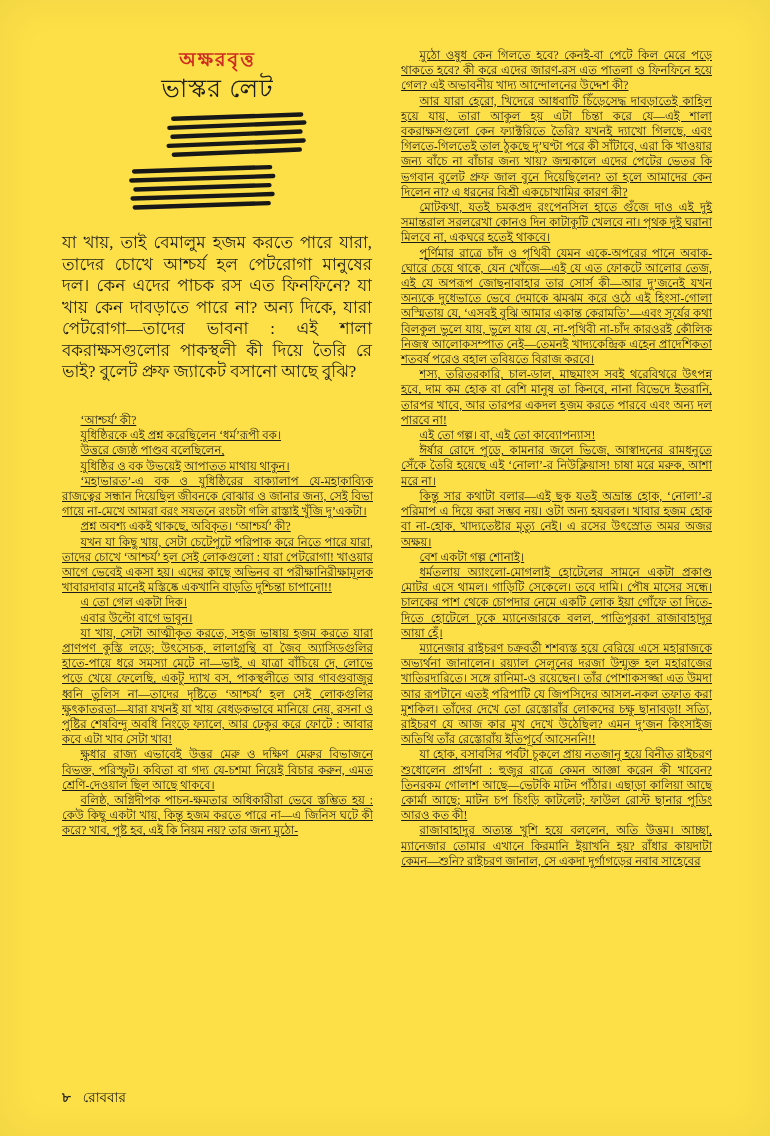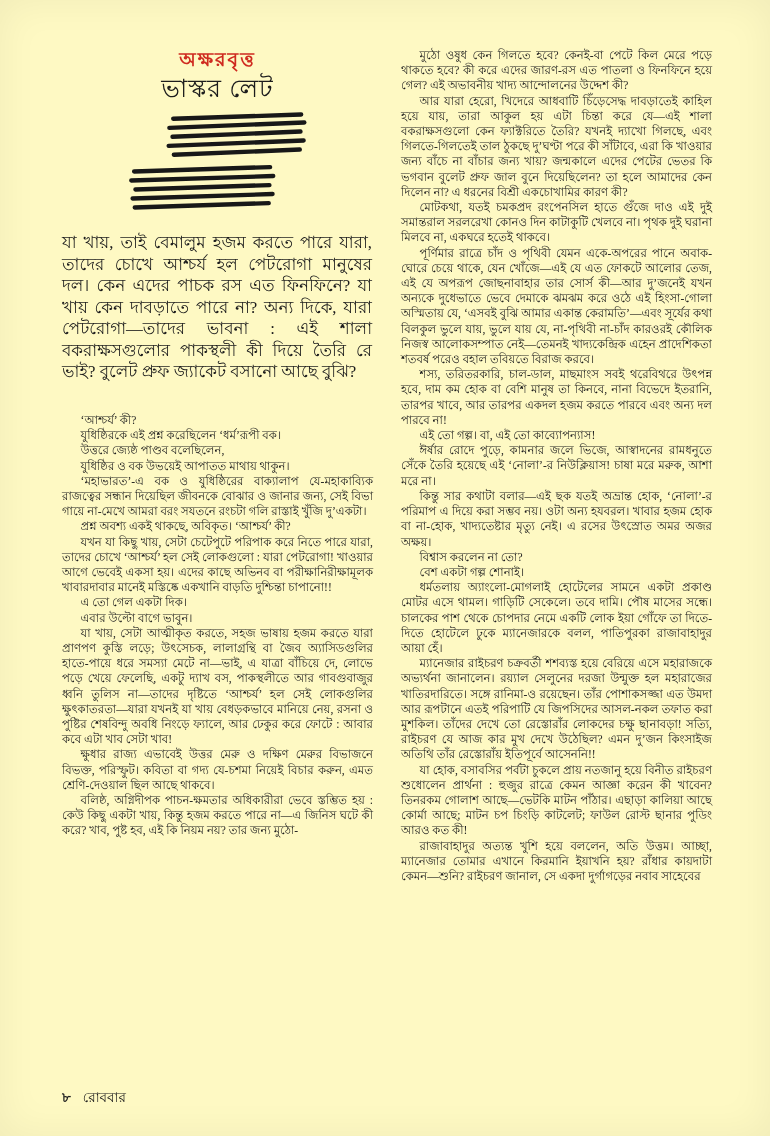--- a/index.html
+++ b/index.html
@@ -1,21 +1,21 @@
 <!DOCTYPE html>
 <html><head>
 <meta charset="utf-8">
 <style>
   html, body { margin: 0; padding: 0; background: #dcdad4; }
   .page {
     position: relative;
     width: 770px;
     height: 1136px;
     margin: 0 auto;
-    background: #fef9c3;
+    background: #fde047;
     box-shadow: inset 0 0 40px rgba(0,0,0,0.06);
     font-family: "Liberation Serif", "DejaVu Serif", serif;
     color: #1c1c1c;
     overflow: hidden;
   }
   .columns {
     position: absolute;
     top: 48px;
     left: 62px;
     width: 650px;
@@ -50,20 +50,21 @@
   .illustration svg { transform: rotate(-1deg); }
   .lead {
     font-size: 16.8px;
     line-height: 21.5px;
     text-align: justify;
     margin: 6px 1px 30px 0;
   }
   .para {
     margin: 0;
     text-indent: 1.6em;
+    text-decoration: underline;
   }
   .para.gap { }
   .footer {
     position: absolute;
     left: 62px;
     bottom: 26px;
     font-size: 13.5px;
     display: flex;
     align-items: baseline;
     gap: 12px;
@@ -115,21 +116,20 @@
 
     <div class="col">
       <p class="para">মুঠো ওষুধ কেন গিলতে হবে? কেনই-বা পেটে কিল মেরে পড়ে থাকতে হবে? কী করে এদের জারণ-রস এত পাতলা ও ফিনফিনে হয়ে গেল? এই অভাবনীয় খাদ্য আন্দোলনের উদ্দেশ কী?</p>
       <p class="para">আর যারা হেরো, খিদেরে আধবাটি চিঁড়েসেদ্ধ দাবড়াতেই কাহিল হয়ে যায়, তারা আকুল হয় এটা চিন্তা করে যে—এই শালা বকরাক্ষসগুলো কেন ফ্যাক্টরিতে তৈরি? যখনই দ্যাখো গিলছে, এবং গিলতে-গিলতেই তাল ঠুকছে দু’ঘণ্টা পরে কী সাঁটাবে, এরা কি খাওয়ার জন্য বাঁচে না বাঁচার জন্য খায়? জন্মকালে এদের পেটের ভেতর কি ভগবান বুলেট প্রুফ জাল বুনে দিয়েছিলেন? তা হলে আমাদের কেন দিলেন না? এ ধরনের বিশ্রী একচোখামির কারণ কী?</p>
       <p class="para gap">মোটকথা, যতই চমকপ্রদ রংপেনসিল হাতে গুঁজে দাও এই দুই সমান্তরাল সরলরেখা কোনও দিন কাটাকুটি খেলবে না। পৃথক দুই ঘরানা মিলবে না, একঘরে হতেই থাকবে।</p>
       <p class="para gap">পূর্ণিমার রাত্রে চাঁদ ও পৃথিবী যেমন একে-অপরের পানে অবাক-ঘোরে চেয়ে থাকে, যেন খোঁজে—এই যে এত ফোকটে আলোর তেজ, এই যে অপরূপ জোছনাবাহার তার সোর্স কী—আর দু’জনেই যখন অন্যকে দুধেভাতে ভেবে দেমাকে ঝমঝম করে ওঠে এই হিংসা-গোলা অস্মিতায় যে, ‘এসবই বুঝি আমার একান্ত কেরামতি’—এবং সূর্যের কথা বিলকুল ভুলে যায়, ভুলে যায় যে, না-পৃথিবী না-চাঁদ কারওরই কৌলিক নিজস্ব আলোকসম্পাত নেই—তেমনই খাদ্যকেন্দ্রিক এহেন প্রাদেশিকতা শতবর্ষ পরেও বহাল তবিয়তে বিরাজ করবে।</p>
       <p class="para">শস্য, তরিতরকারি, চাল-ডাল, মাছমাংস সবই থরেবিথরে উৎপন্ন হবে, দাম কম হোক বা বেশি মানুষ তা কিনবে, নানা বিভেদে ইতরানি, তারপর খাবে, আর তারপর একদল হজম করতে পারবে এবং অন্য দল পারবে না!</p>
       <p class="para">এই তো গল্প। বা, এই তো কাব্যোপন্যাস!</p>
       <p class="para gap">ঈর্ষার রোদে পুড়ে, কামনার জলে ভিজে, আস্বাদনের রামধনুতে সেঁকে তৈরি হয়েছে এই ‘নোলা’-র নিউক্লিয়াস! চাষা মরে মরুক, আশা মরে না।</p>
       <p class="para gap">কিন্তু সার কথাটা বলার—এই ছক যতই অভ্রান্ত হোক, ‘নোলা’-র পরিমাপ এ দিয়ে করা সম্ভব নয়। ওটা অন্য হযবরল। খাবার হজম হোক বা না-হোক, খাদ্যতেষ্টার মৃত্যু নেই। এ রসের উৎস্রোত অমর অজর অক্ষয়।</p>
-      <p class="para">বিশ্বাস করলেন না তো?</p>
       <p class="para">বেশ একটা গল্প শোনাই।</p>
       <p class="para gap">ধর্মতলায় অ্যাংলো-মোগলাই হোটেলের সামনে একটা প্রকাণ্ড মোটর এসে থামল। গাড়িটি সেকেলে। তবে দামি। পৌষ মাসের সন্ধে। চালকের পাশ থেকে চোপদার নেমে একটি লোক ইয়া গোঁফে তা দিতে-দিতে হোটেলে ঢুকে ম্যানেজারকে বলল, পাতিপুরকা রাজাবাহাদুর আয়া হেঁ।</p>
       <p class="para">ম্যানেজার রাইচরণ চক্রবর্তী শশব্যস্ত হয়ে বেরিয়ে এসে মহারাজকে অভ্যর্থনা জানালেন। রয়্যাল সেলুনের দরজা উন্মুক্ত হল মহারাজের খাতিরদারিতে। সঙ্গে রানিমা-ও রয়েছেন। তাঁর পোশাকসজ্জা এত উমদা আর রূপটানে এতই পরিপাটি যে জিপসিদের আসল-নকল তফাত করা মুশকিল। তাঁদের দেখে তো রেস্তোরাঁর লোকদের চক্ষু ছানাবড়া! সত্যি, রাইচরণ যে আজ কার মুখ দেখে উঠেছিল? এমন দু’জন কিংসাইজ অতিথি তাঁর রেস্তোরাঁয় ইতিপূর্বে আসেননি!!</p>
       <p class="para">যা হোক, বসাবসির পর্বটা চুকলে প্রায় নতজানু হয়ে বিনীত রাইচরণ শুধোলেন প্রার্থনা : হুজুর রাত্রে কেমন আজ্ঞা করেন কী খাবেন? তিনরকম গোলাশ আছে—ভেটকি মাটন পাঁঠার। এছাড়া কালিয়া আছে কোর্মা আছে; মাটন চপ চিংড়ি কাটলেট; ফাউল রোস্ট ছানার পুডিং আরও কত কী!</p>
       <p class="para">রাজাবাহাদুর অত্যন্ত খুশি হয়ে বললেন, অতি উত্তম। আচ্ছা, ম্যানেজার তোমার এখানে কিরমানি ইয়াখনি হয়? রাঁধার কায়দাটা কেমন—শুনি? রাইচরণ জানাল, সে একদা দুর্গাগড়ের নবাব সাহেবের</p>
     </div>
 
   </div>
 
   <div class="footer">

